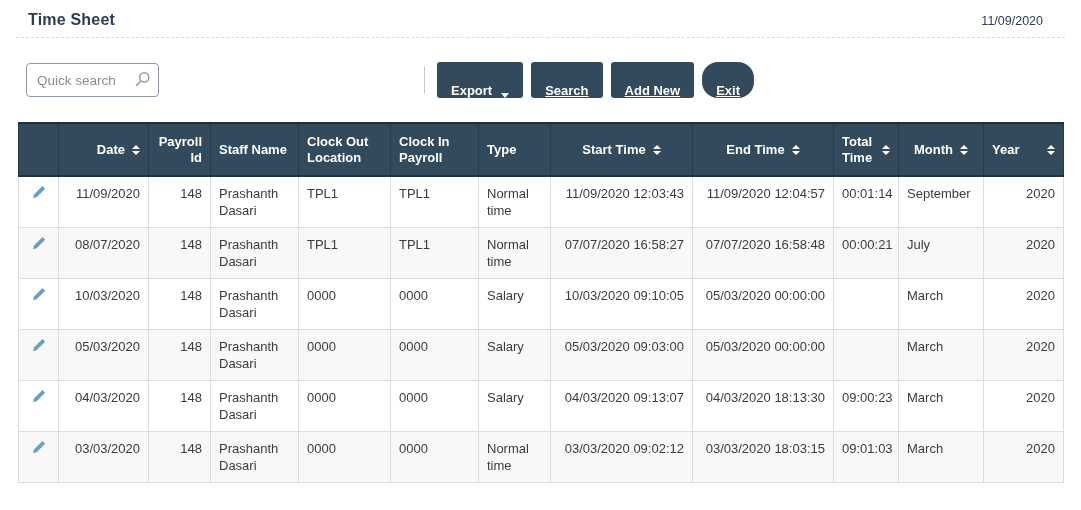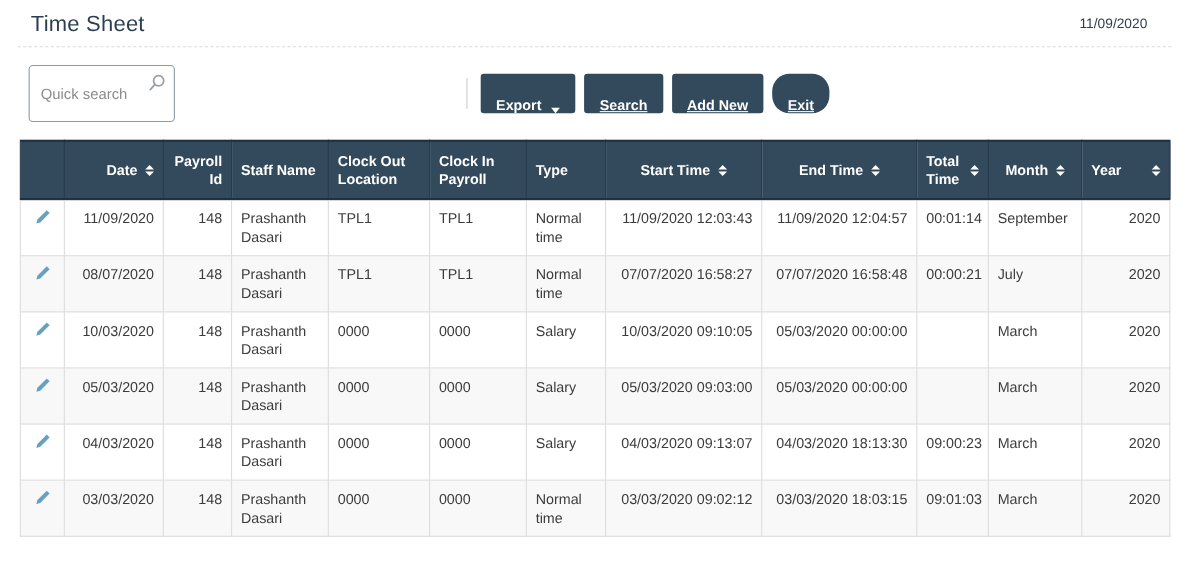--- a/index.html
+++ b/index.html
@@ -10,26 +10,26 @@
     --edit-icon:#68a1bf;
     --row-alt:#f8f8f8;
     --table-border:#dddddd;
   }
   *{margin:0;padding:0;box-sizing:border-box;}
   html,body{width:1081px;height:510px;overflow:hidden;background:#fff;
     font-family:"Liberation Sans", sans-serif;}
   
   .topbar{display:flex;align-items:flex-start;justify-content:space-between;
     padding:11px 38px 0 28px;}
-  .page-title{font-size:20px;font-weight:normal;color:var(--title);letter-spacing:.2px;}
+  .page-title{font-size:16px;font-weight:bold;color:var(--title);letter-spacing:.2px;}
   .top-date{font-size:12.5px;color:var(--title);padding-top:3px;}
   .dashed-rule{border:none;border-top:1px dashed #d9dce0;margin:8px 16px 0 16px;}
   
   .toolbar{display:flex;align-items:center;margin:24px 37px 0 26px;height:36px;}
-  .search-wrap{position:relative;width:133px;height:52px;}
+  .search-wrap{position:relative;width:133px;height:34px;}
   .search-wrap input{width:100%;height:100%;border:1px solid #8d99a5;border-radius:4px;
     padding:0 30px 0 10px;font-size:13.5px;color:#444;outline:none;
     font-family:"Liberation Sans", sans-serif;}
   .search-wrap input::placeholder{color:#8c8c8c;}
   .search-glyph{position:absolute;right:8px;top:8px;width:17px;height:17px;}
   .v-divider{width:1px;height:28px;background:#c9ccd0;margin-left:265px;margin-right:12px;}
   .btn{background:var(--navy);color:#fff;border:none;border-radius:3px;height:36px;
     padding:0 14px;font-size:13px;font-weight:bold;cursor:pointer;
     font-family:"Liberation Sans", sans-serif;display:inline-flex;align-items:flex-end;}
   .btn + .btn{margin-left:8px;text-decoration:underline;}

